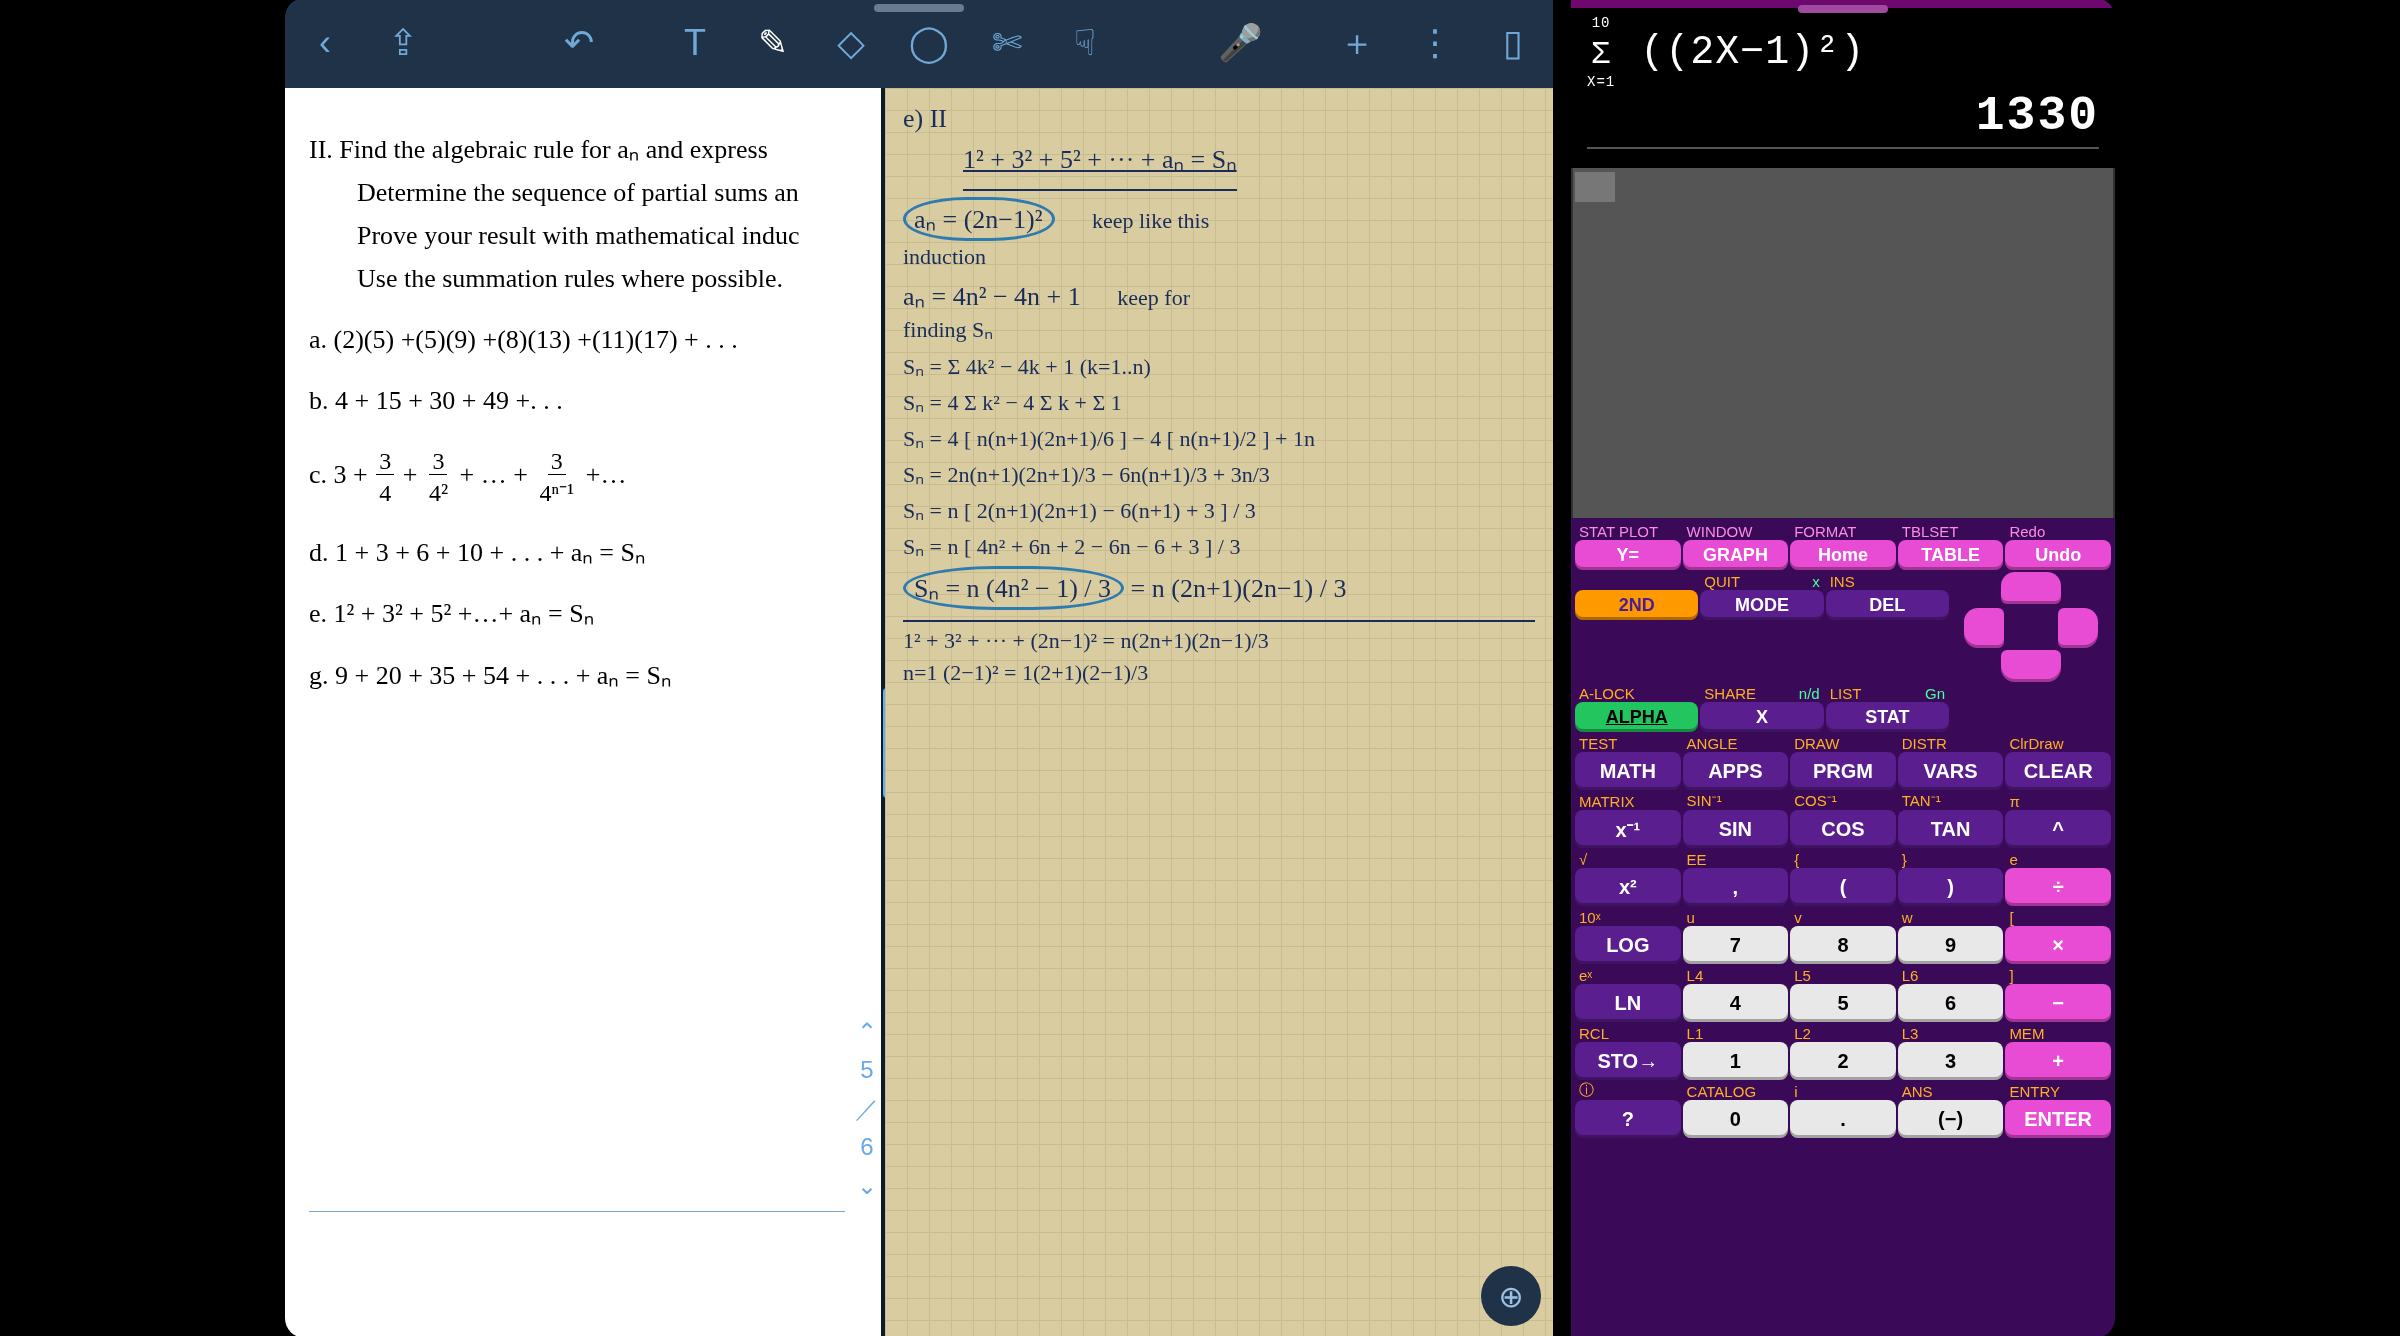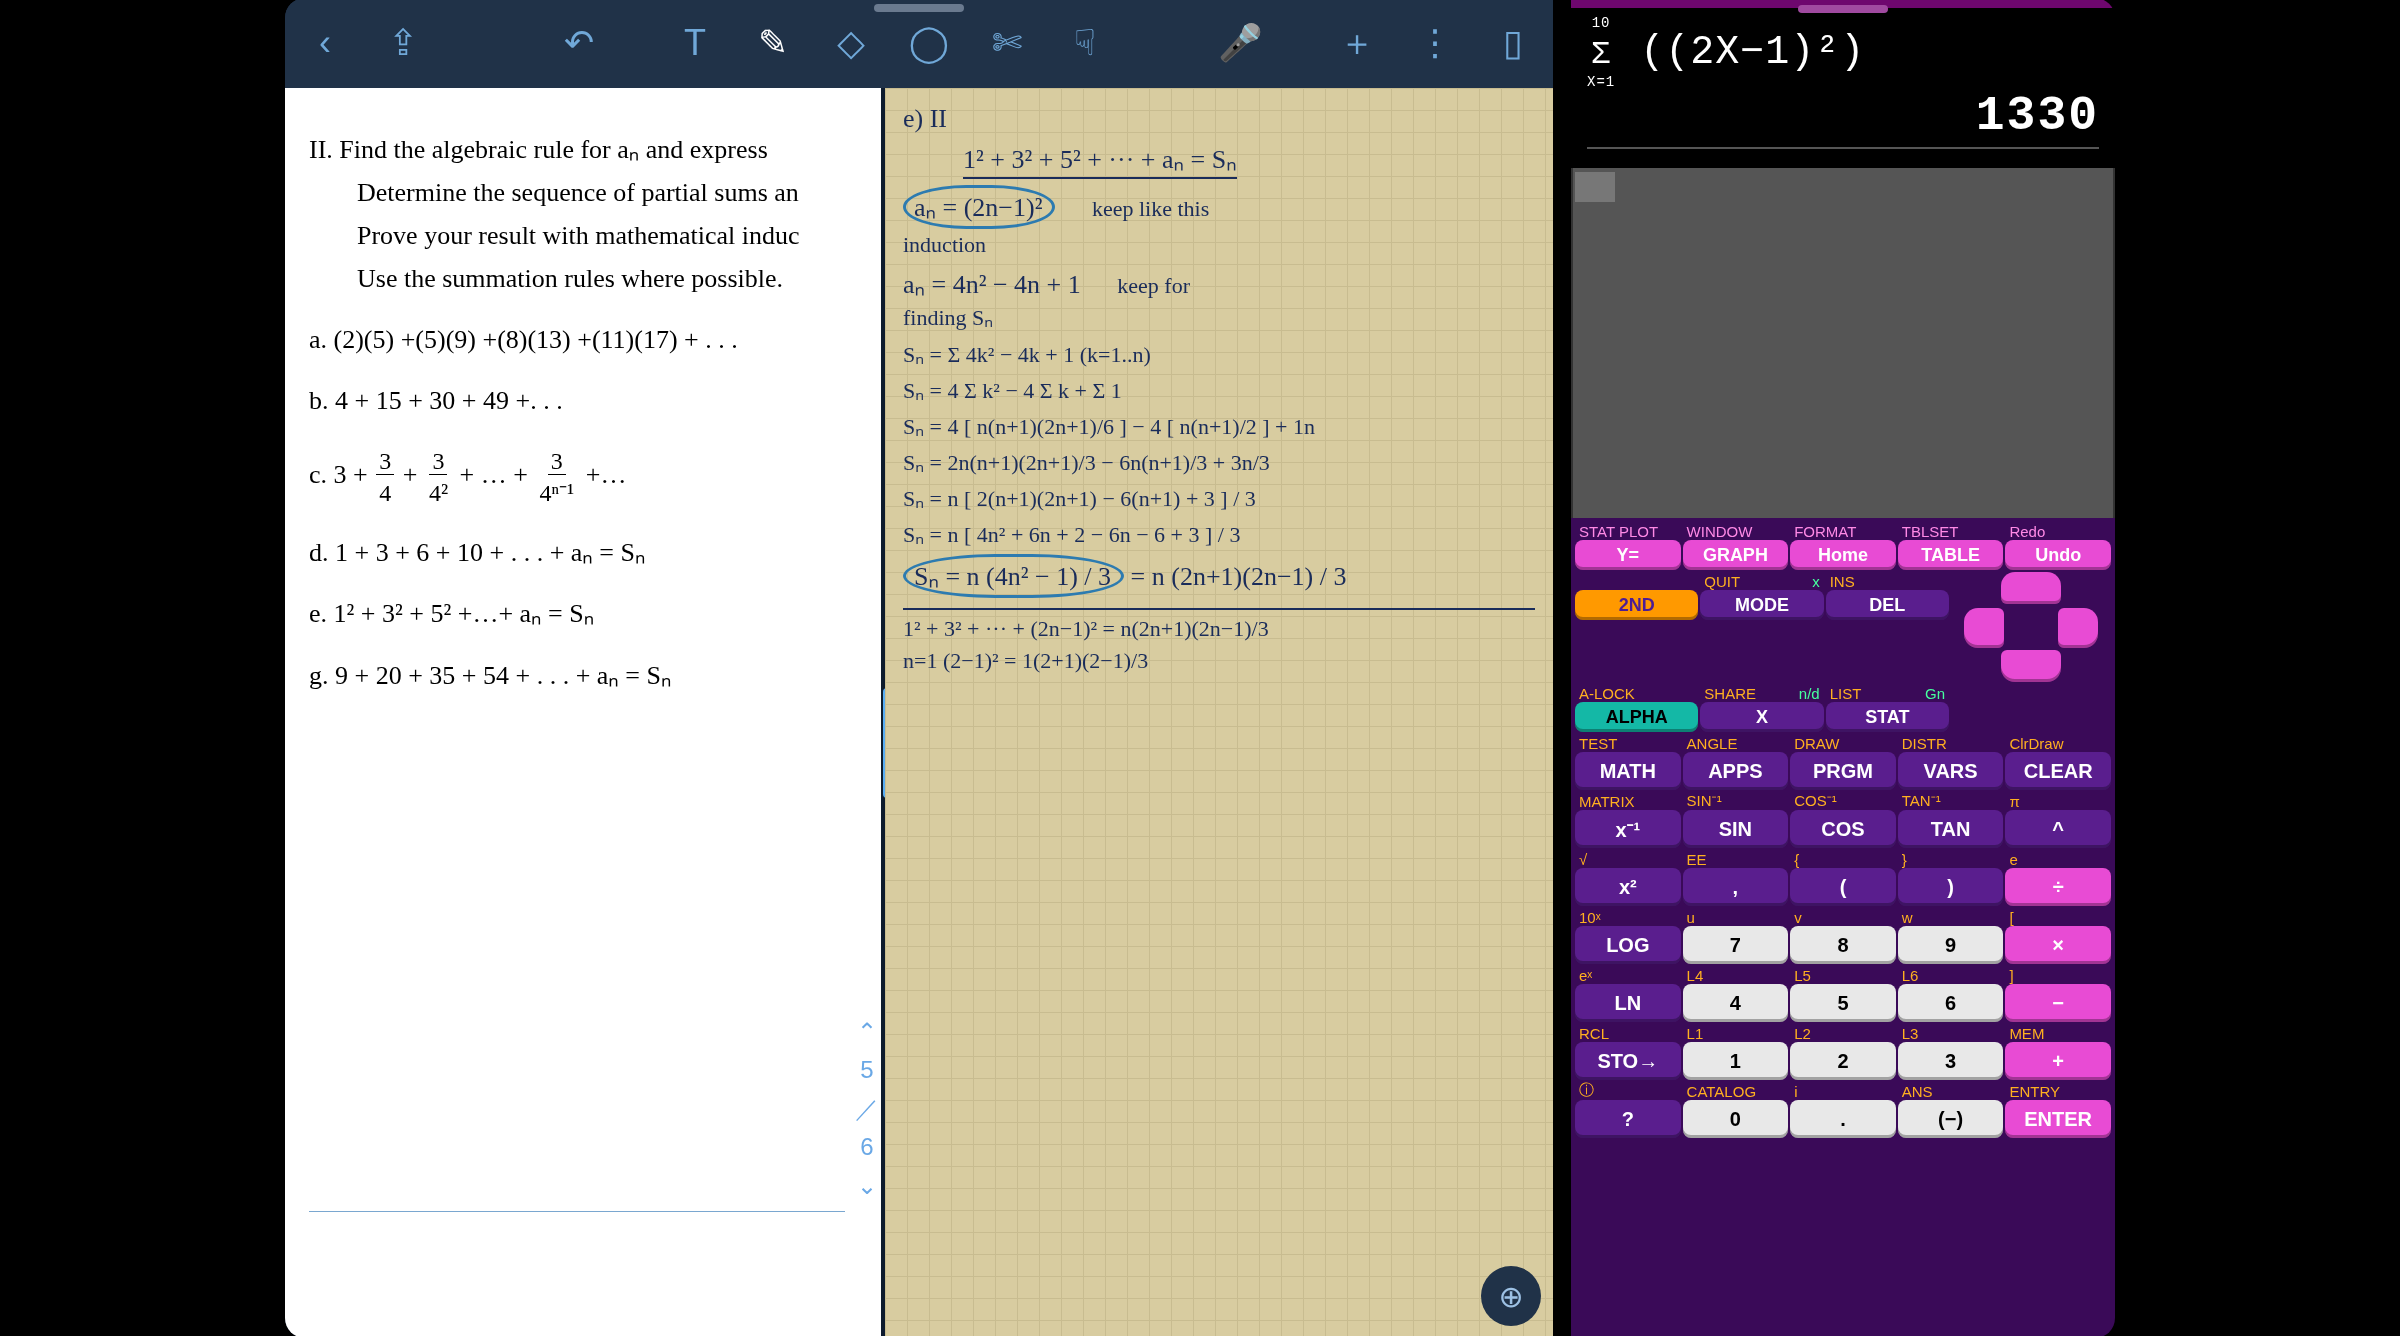--- a/index.html
+++ b/index.html
@@ -123,21 +123,21 @@
   .hw {
     position: absolute;
     inset: 0;
     padding: 10px 18px;
     font-family: "Segoe Script", "Comic Sans MS", cursive;
     color: #1a2c5a;
     font-size: 26px;
   }
   .hw-line { margin: 6px 0; white-space: nowrap; }
   .hw-small { font-size: 22px; }
-  .hw-under-eq { border-bottom: 2px solid #1a2c5a; display:inline-block; padding-bottom:1px;}
+  .hw-under-eq { border-bottom: 2px solid #1a2c5a; display:inline-block; padding-bottom:13px;text-decoration:underline;}
   .circle {
     display:inline-block;
     border: 3px solid #2d7bb0;
     border-radius: 50%/60%;
     padding: 0 10px 2px 8px;
   }
   .hw-rhs { color:#1a2c5a; font-size:22px; margin-left: 30px;}
   .hw-rule { border-top:2px solid #1a2c5a; margin:10px 0 4px 0;}
   .zoom-btn {
     position: absolute;
@@ -245,21 +245,21 @@
     align-items: center;
     justify-content: center;
     font-size: 18px;
     font-weight: bold;
     cursor: pointer;
     box-shadow: inset 0 -3px 0 rgba(0,0,0,0.3);
   }
   .k-mag   { background: #e84bd4; color:#fff; }
   .k-purple{ background: #5a1e8e; color:#fff; }
   .k-orange{ background: #ff9900; color:#4c1d95; }
-  .k-teal  { background: #14b8a6; color:#000; }
+  .k-teal  { background: #22c55e; color:#000;text-decoration:underline; }
   .k-white { background: #e8e8e8; color:#000; }
   .k-big .kbtn { height: 38px; font-size: 20px; }
   .dpad-wrap {
     flex: 0 0 160px;
     display: flex;
     align-items: center;
     justify-content: center;
     position: relative;
   }
   .dpad {

